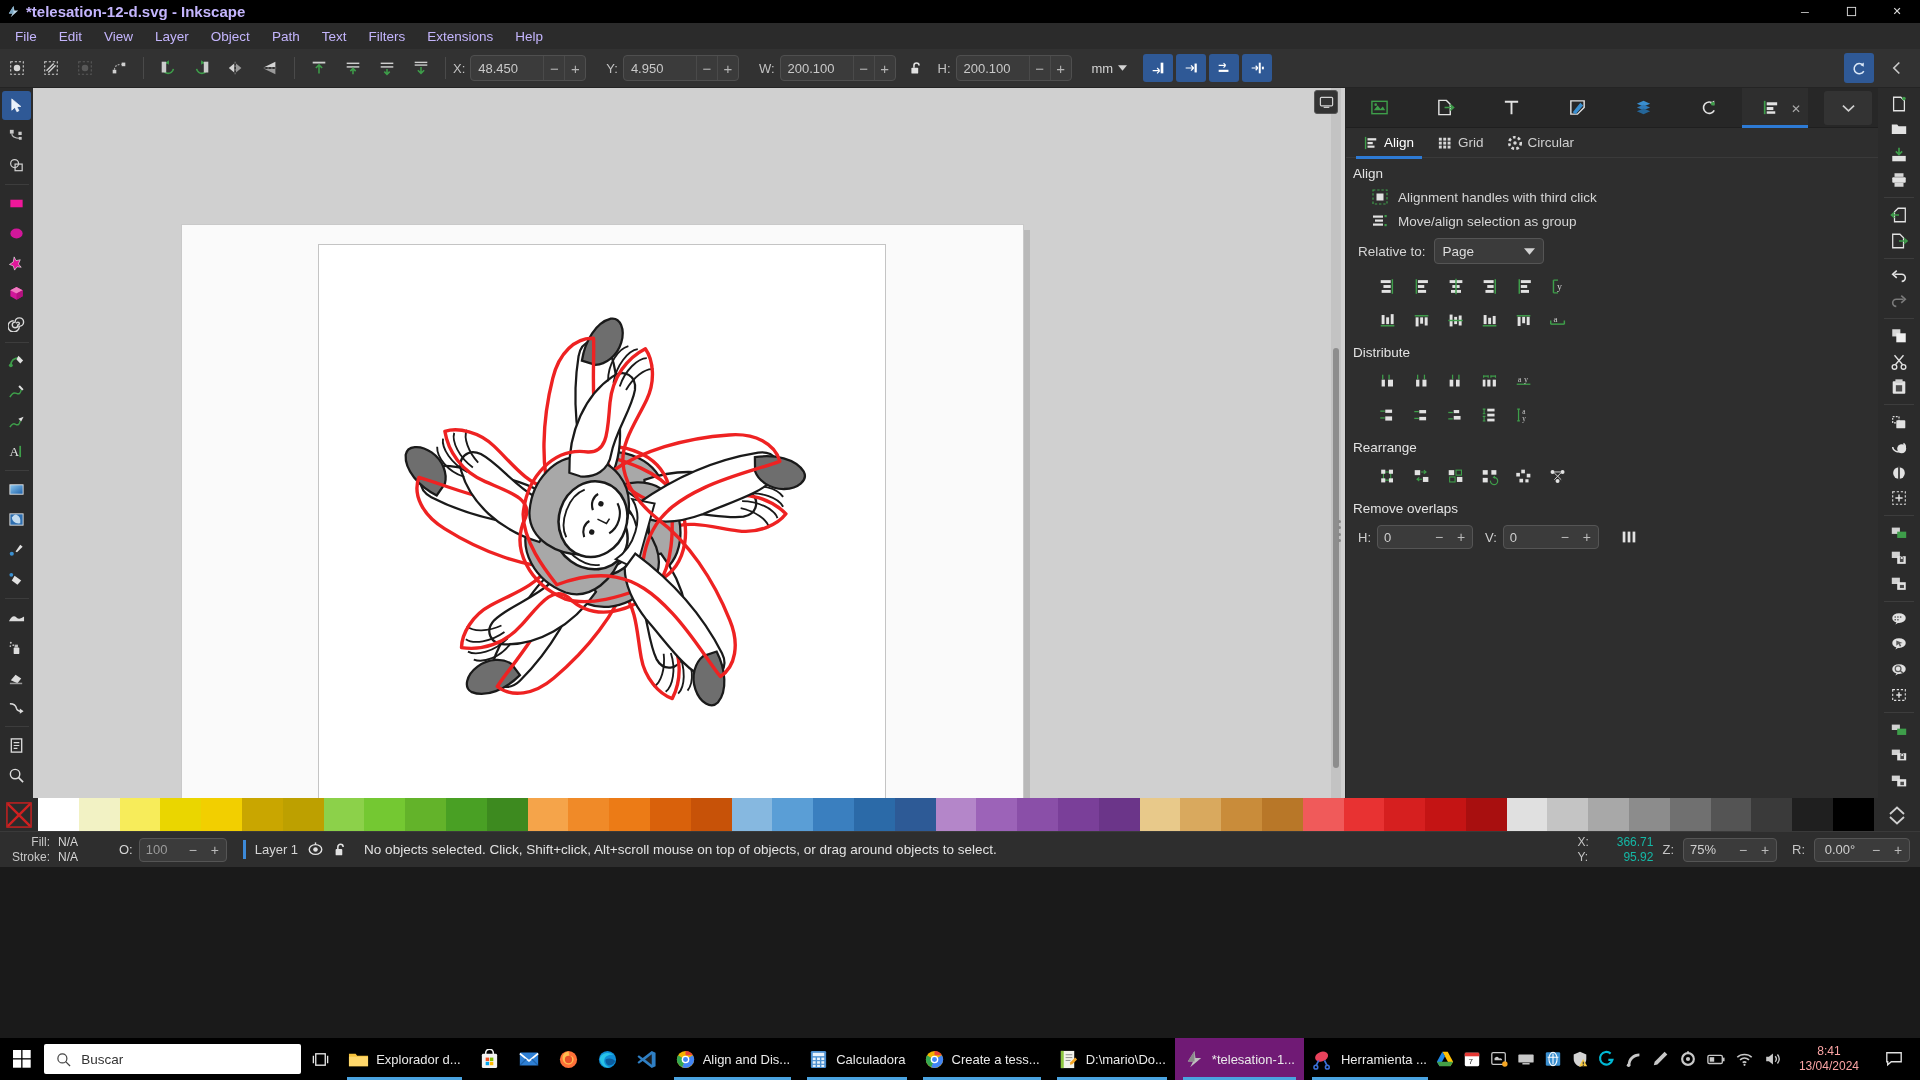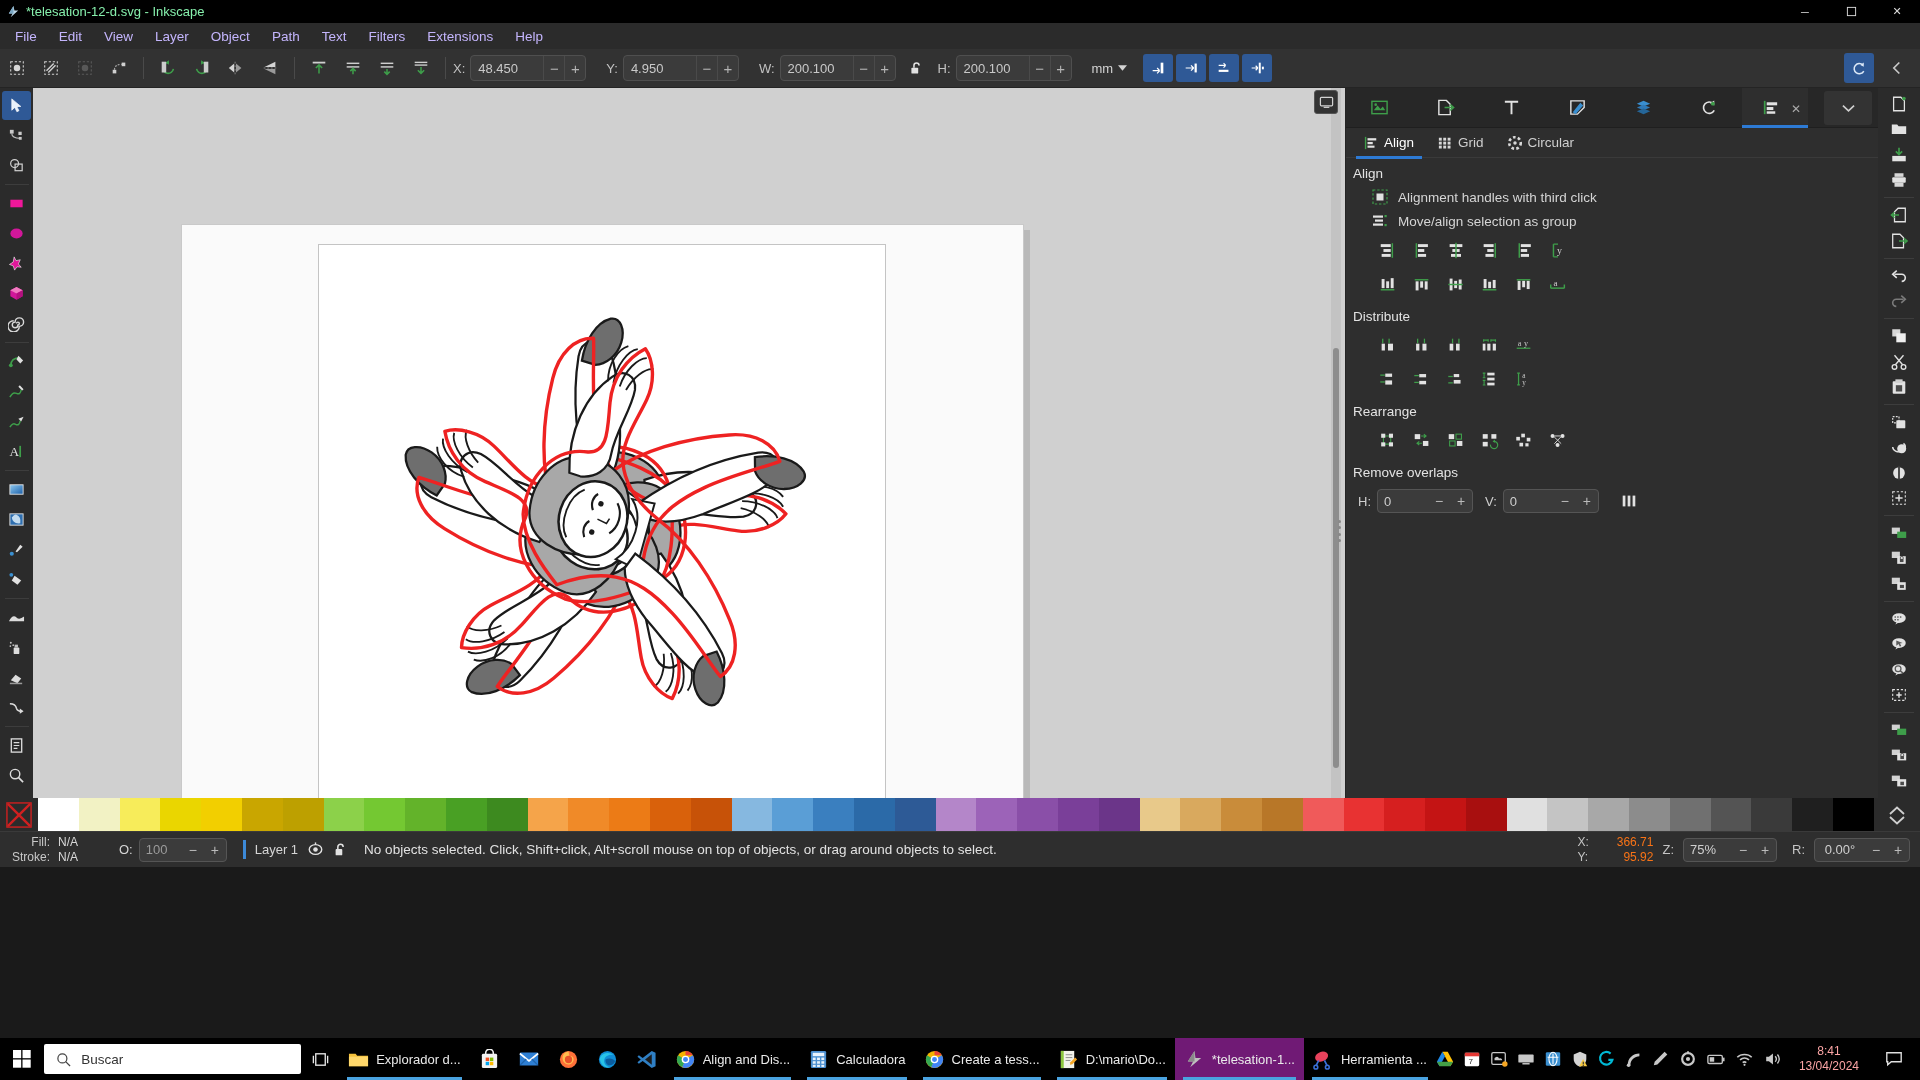--- a/index.html
+++ b/index.html
@@ -13,21 +13,21 @@
     -webkit-font-smoothing: antialiased;
   }
   .app { position: relative; width: 1920px; height: 1080px; }
 
   
   .titlebar {
     position: absolute; top: 0; left: 0; width: 1920px; height: 23px;
     background: #000; display: flex; align-items: center;
   }
   .titlebar .tb-icon { width: 26px; display: flex; justify-content: center; align-items: center; }
-  .titlebar .tb-title { font-size: 13px; color: #86efac; }
+  .titlebar .tb-title { font-size: 15px; color: #c4b5fd; font-weight: bold; }
   .win-btns { position: absolute; right: 0; top: 0; height: 23px; display: flex; }
   .win-btn { width: 46px; height: 23px; display: flex; align-items: center; justify-content: center;
              color: #ddd; font-size: 11px; }
 
   
   .menubar {
     position: absolute; top: 23px; left: 0; width: 1920px; height: 26px;
     background: #2b2b2b; display: flex; align-items: center; padding-left: 4px;
   }
   .menu-item { padding: 3px 11px; font-size: 13.5px; color: #c4b5fd; border-radius: 2px; }
@@ -178,21 +178,21 @@
   .fs-block .k { width:48px; color:#c8c8c8; text-align:right; padding-right:8px;}
   .fs-block .v { color:#d8d8d8; }
   .op-block { display:flex; align-items:center; gap:6px; margin-left:14px; }
   .layer-block { display:flex; align-items:center; gap:9px; margin-left:16px; }
   .layer-bar { width:3px; height:19px; background:#3d8ad8; }
   .status-msg { margin-left:16px; font-size:13.5px; color:#e2e2e2; }
   .coord-block { margin-left:auto; display:flex; align-items:center; gap:9px; padding-right:10px; }
   .xy { font-size:12px; line-height:15px; }
   .xy .r { display:flex; }
   .xy .k { width:18px; color:#c4c4c4; }
-  .xy .v { width:58px; text-align:right; color:#f97316; }
+  .xy .v { width:58px; text-align:right; color:#14b8a6; }
 
   
   .taskbar {
     position:absolute; left:0; bottom:0; width:1920px; height:42px; background:#000;
     display:flex; align-items:center;
   }
   .tb-start { width:56px; height:42px; display:flex; align-items:center; justify-content:center; }
   .tb-search {
     width:320px; height:30px; background:#fff; border-radius:2px; display:flex; align-items:center;
     gap:10px; padding:0 12px; color:#333; font-size:13.5px;
@@ -752,20 +752,31 @@
             <rect x="1" y="2.5" width="10" height="2.2" fill="#e2e2e2"></rect>
             <rect x="3" y="6.5" width="8" height="2.2" fill="#e2e2e2"></rect>
             <rect x="1" y="10.5" width="10" height="2.2" fill="#e2e2e2"></rect>
             <rect x="12.5" y="2" width="2.2" height="2.2" fill="#3e9e4a"></rect>
             <rect x="12.5" y="11" width="2.2" height="2.2" fill="#3e9e4a"></rect>
           </svg>
       </span>
       <span>Move/align selection as group</span>
     </div>
 
+    <div class="rel-row">
+      <span class="lbl">Relative to:</span>
+      <div class="combo">
+        <span>Page</span>
+        <span>
+          <svg width="11" height="7" viewBox="0 0 12 7">
+              <path d="M0 0 L6 7 L12 0 Z" fill="#d3d3d3"></path>
+            </svg>
+        </span>
+      </div>
+    </div>
 
     <div class="ico-row">
       <div class="ibtn">
         <svg width="20" height="19" viewBox="0 0 22 20">
             <g fill="#e2e2e2">
               <rect x="3" y="3" width="11" height="3.2"></rect>
               <rect x="6" y="8.4" width="8" height="3.2"></rect>
               <rect x="4" y="13.8" width="10" height="3.2"></rect>
             </g>
             <rect x="15" y="2" width="1.6" height="16" fill="#3e9e4a"></rect>

